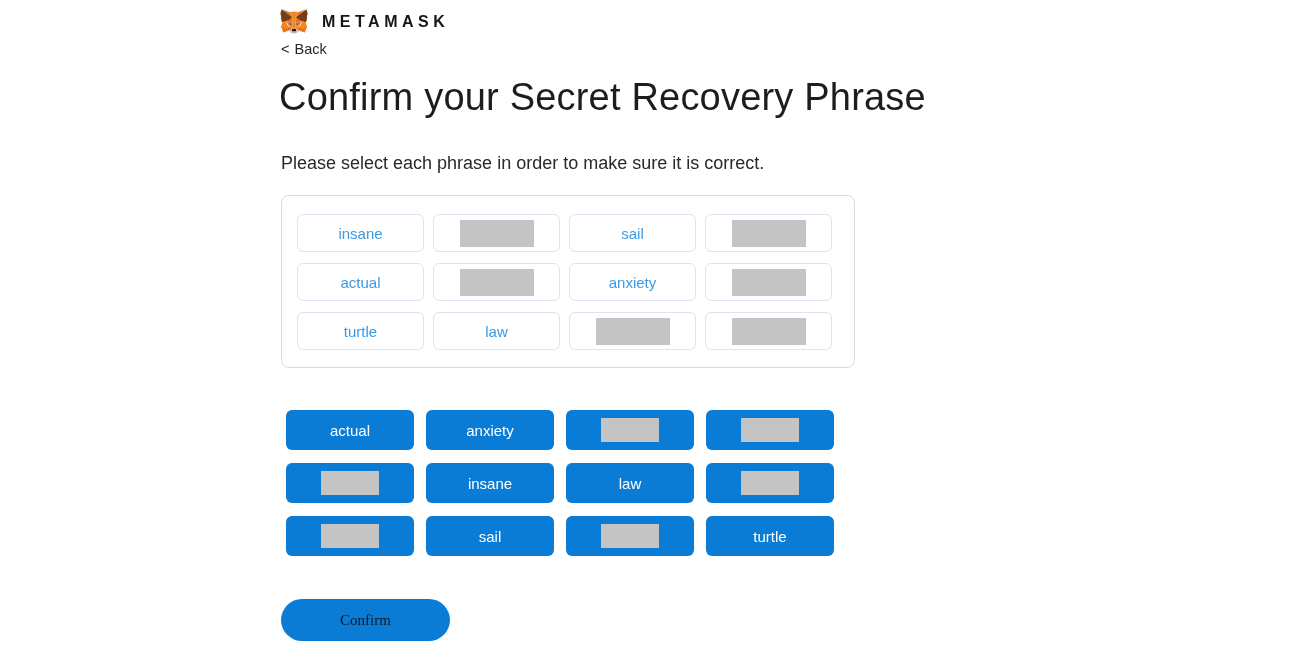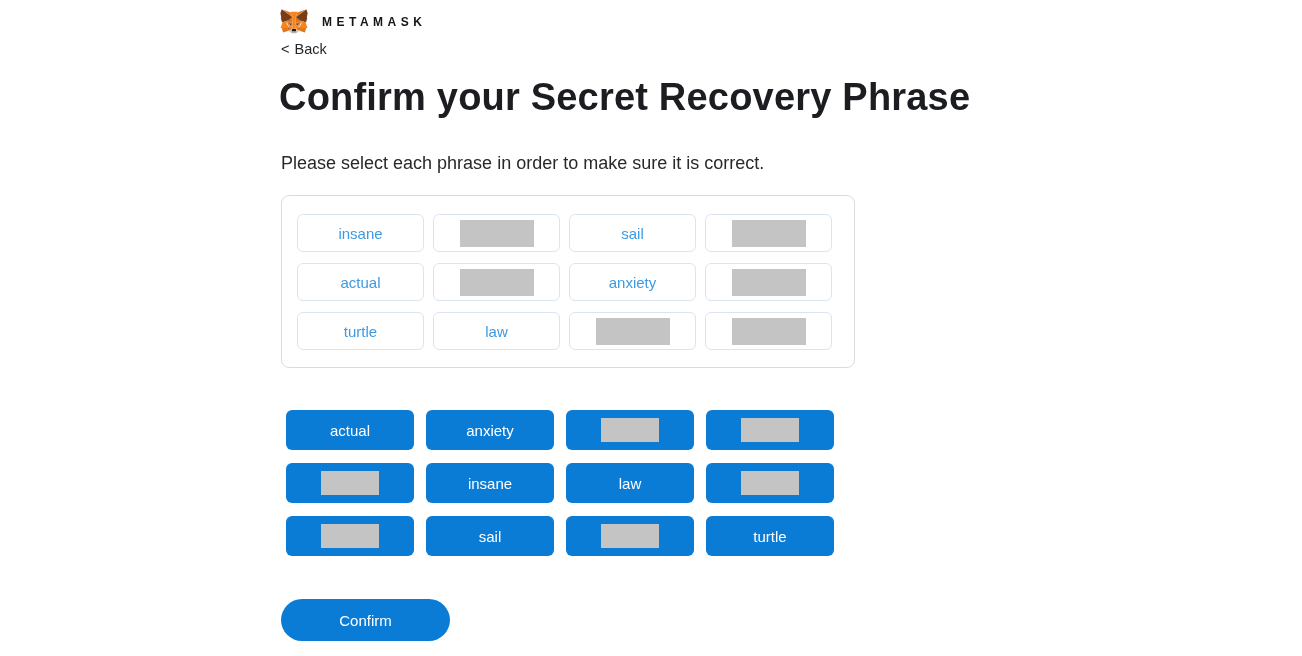--- a/index.html
+++ b/index.html
@@ -16,21 +16,21 @@
   .brand {
     position: absolute;
     left: 277px;
     top: 6px;
     display: flex;
     align-items: center;
     gap: 11px;
   }
   .fox { width: 34px; height: 32px; display: block; }
   .wordmark {
-    font-size: 12px;
+    font-size: 16px;
     font-weight: 700;
     letter-spacing: 4.5px;
     color: #161616;
   }
 
   .back {
     position: absolute;
     left: 281px;
     top: 41px;
     font-size: 14.5px;
@@ -41,21 +41,21 @@
     cursor: pointer;
     text-decoration: none;
   }
 
   .page-title {
     position: absolute;
     left: 279px;
     top: 76px;
     margin: 0;
     font-size: 38px;
-    font-weight: 700;
+    font-weight: 400;
     letter-spacing: 0.2px;
     color: var(--heading-text, #1b1d21);
   }
 
   .instruction {
     position: absolute;
     left: 281px;
     top: 153px;
     margin: 0;
     font-size: 18px;
@@ -128,23 +128,23 @@
 
   .confirm-btn {
     position: absolute;
     left: 281px;
     top: 599px;
     width: 169px;
     height: 42px;
     border-radius: 21px;
     border: none;
     background: var(--primary-blue, #0a7cd6);
-    color: #ffffff;
+    color: #0f172a;
     font-size: 15px;
-    font-family: Liberation Sans, sans-serif;
+    font-family: Liberation Serif, serif;
     cursor: pointer;
   }
 </style>
 </head>
 <body>
 
 <div class="canvas">
 
   <div class="brand">
     <svg class="fox" viewBox="0 0 318.6 318.6" aria-hidden="true">

